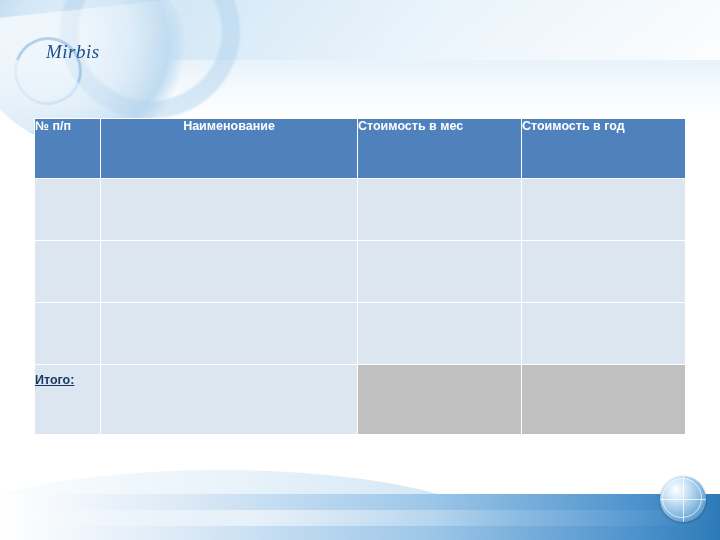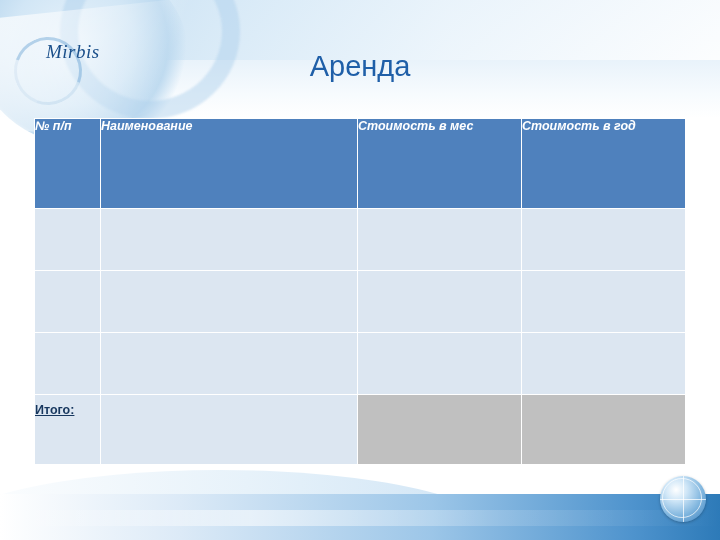--- a/index.html
+++ b/index.html
@@ -121,24 +121,23 @@
     padding: 0;
     vertical-align: top;
   }
   th.hdr {
     background: #4f81bd;
     color: #ffffff;
     font-size: 12.5px;
     font-weight: bold;
     text-align: left;
     padding: 10px 8px 0 8px;
-    height: 90px;
+    height: 60px;
     box-sizing: border-box;
     vertical-align: top;
-    font-style: italic;
   }
   td.cell {
     background: #dce6f1;
     height: 62px;
     box-sizing: border-box;
     padding: 6px 8px;
     font-size: 12.5px;
     color: #17375e;
   }
   td.cell.gray {
@@ -212,28 +211,27 @@
   <div class="top-band-2"></div>
   <div class="globe-deco"></div>
   <div class="globe-deco2"></div>
   <div class="swoosh"></div>
 
   <div class="logo">
     <div class="logo-swirl"></div>
     <div class="logo-script">Mirbis</div>
   </div>
 
-  <div class="title">Аренда</div>
 
   <div class="table-wrap">
     <table class="content-table">
       <thead>
         <tr>
           <th class="hdr" style="width:66px;">№ п/п</th>
-          <th class="hdr" style="width:257px;">Наименование</th>
+          <th class="hdr" style="width:257px;text-align:center;">Наименование</th>
           <th class="hdr" style="width:164px;">Стоимость в мес</th>
           <th class="hdr" style="width:164px;margin-left:41px;">Стоимость в год</th>
         </tr>
       </thead>
       <tbody>
         <tr>
           <td class="cell"></td>
           <td class="cell"></td>
           <td class="cell"></td>
           <td class="cell"></td>

